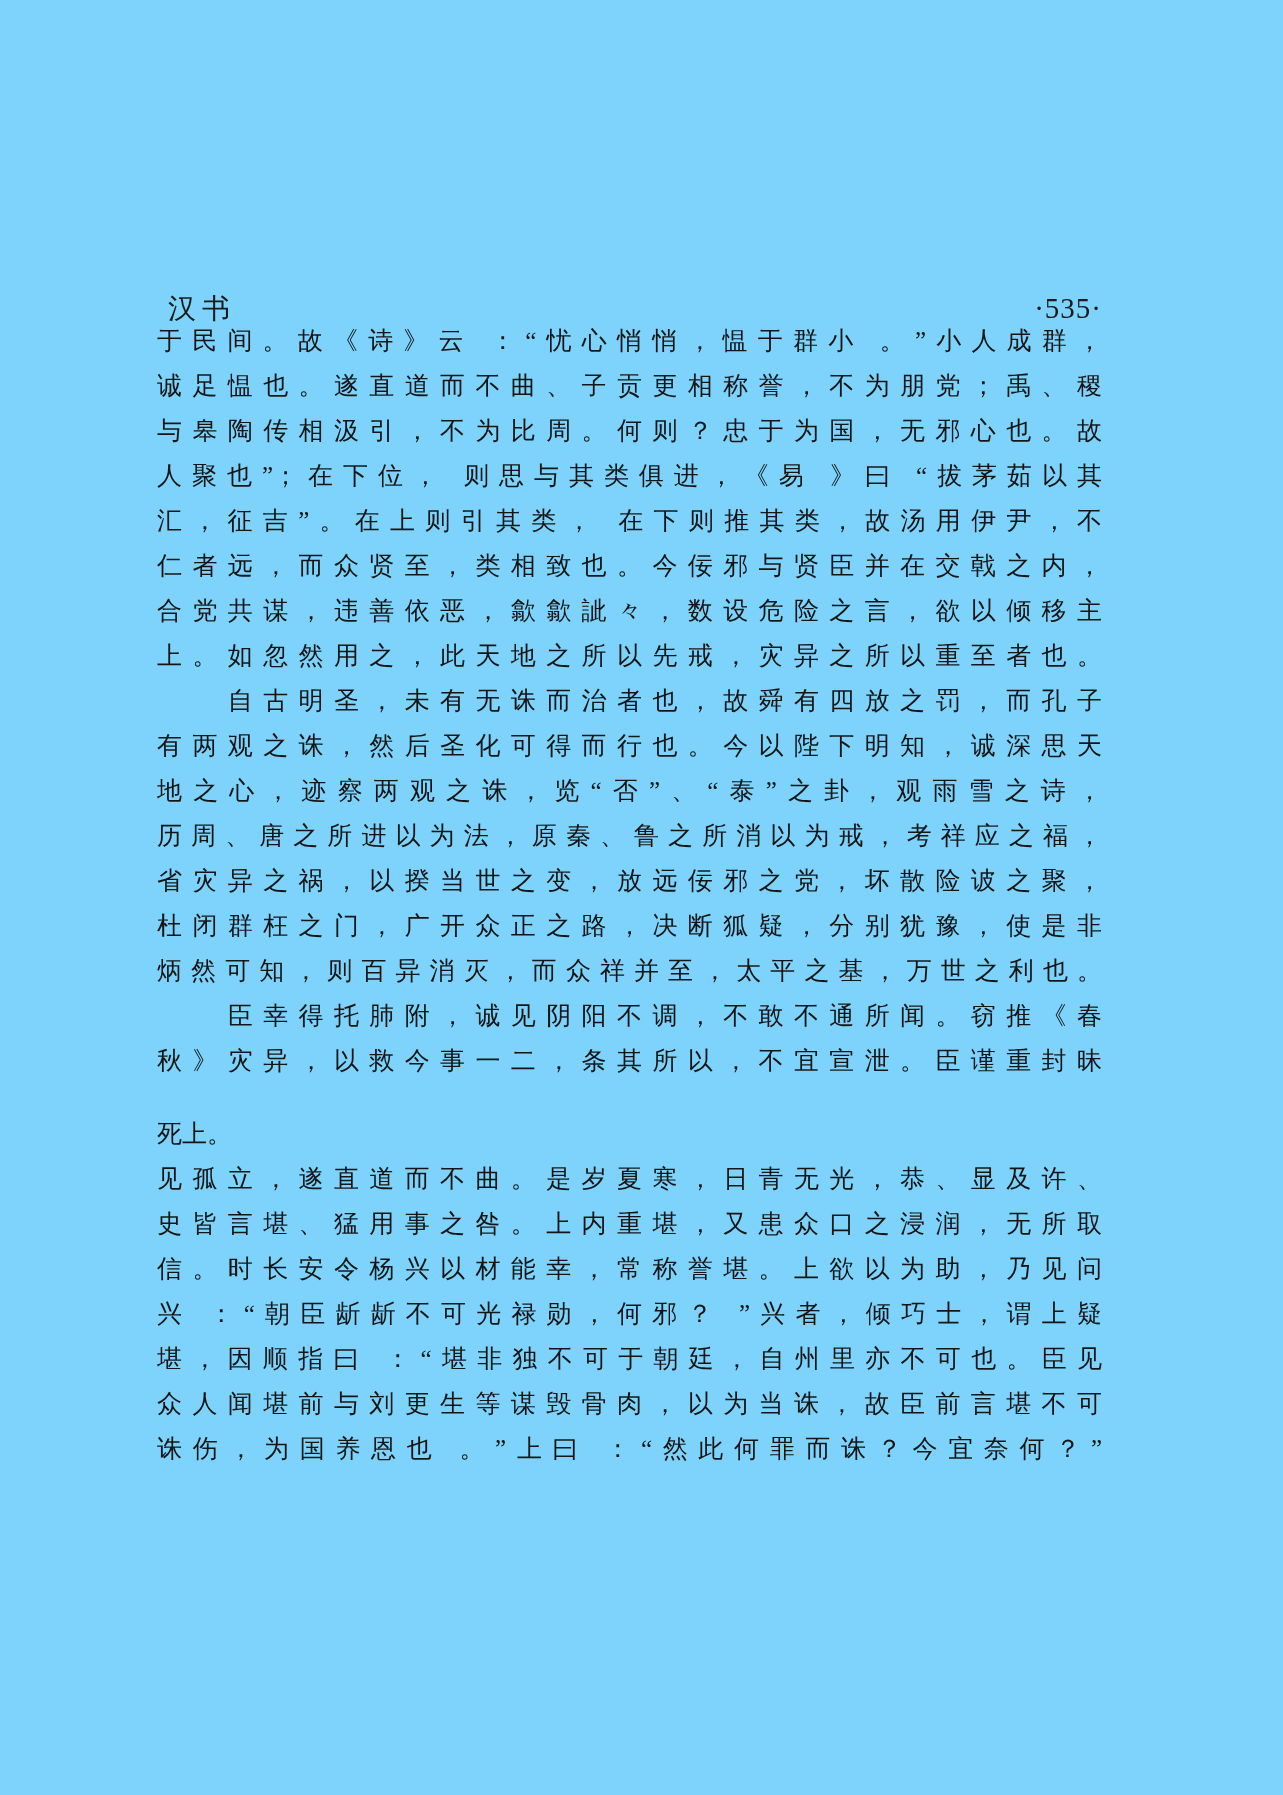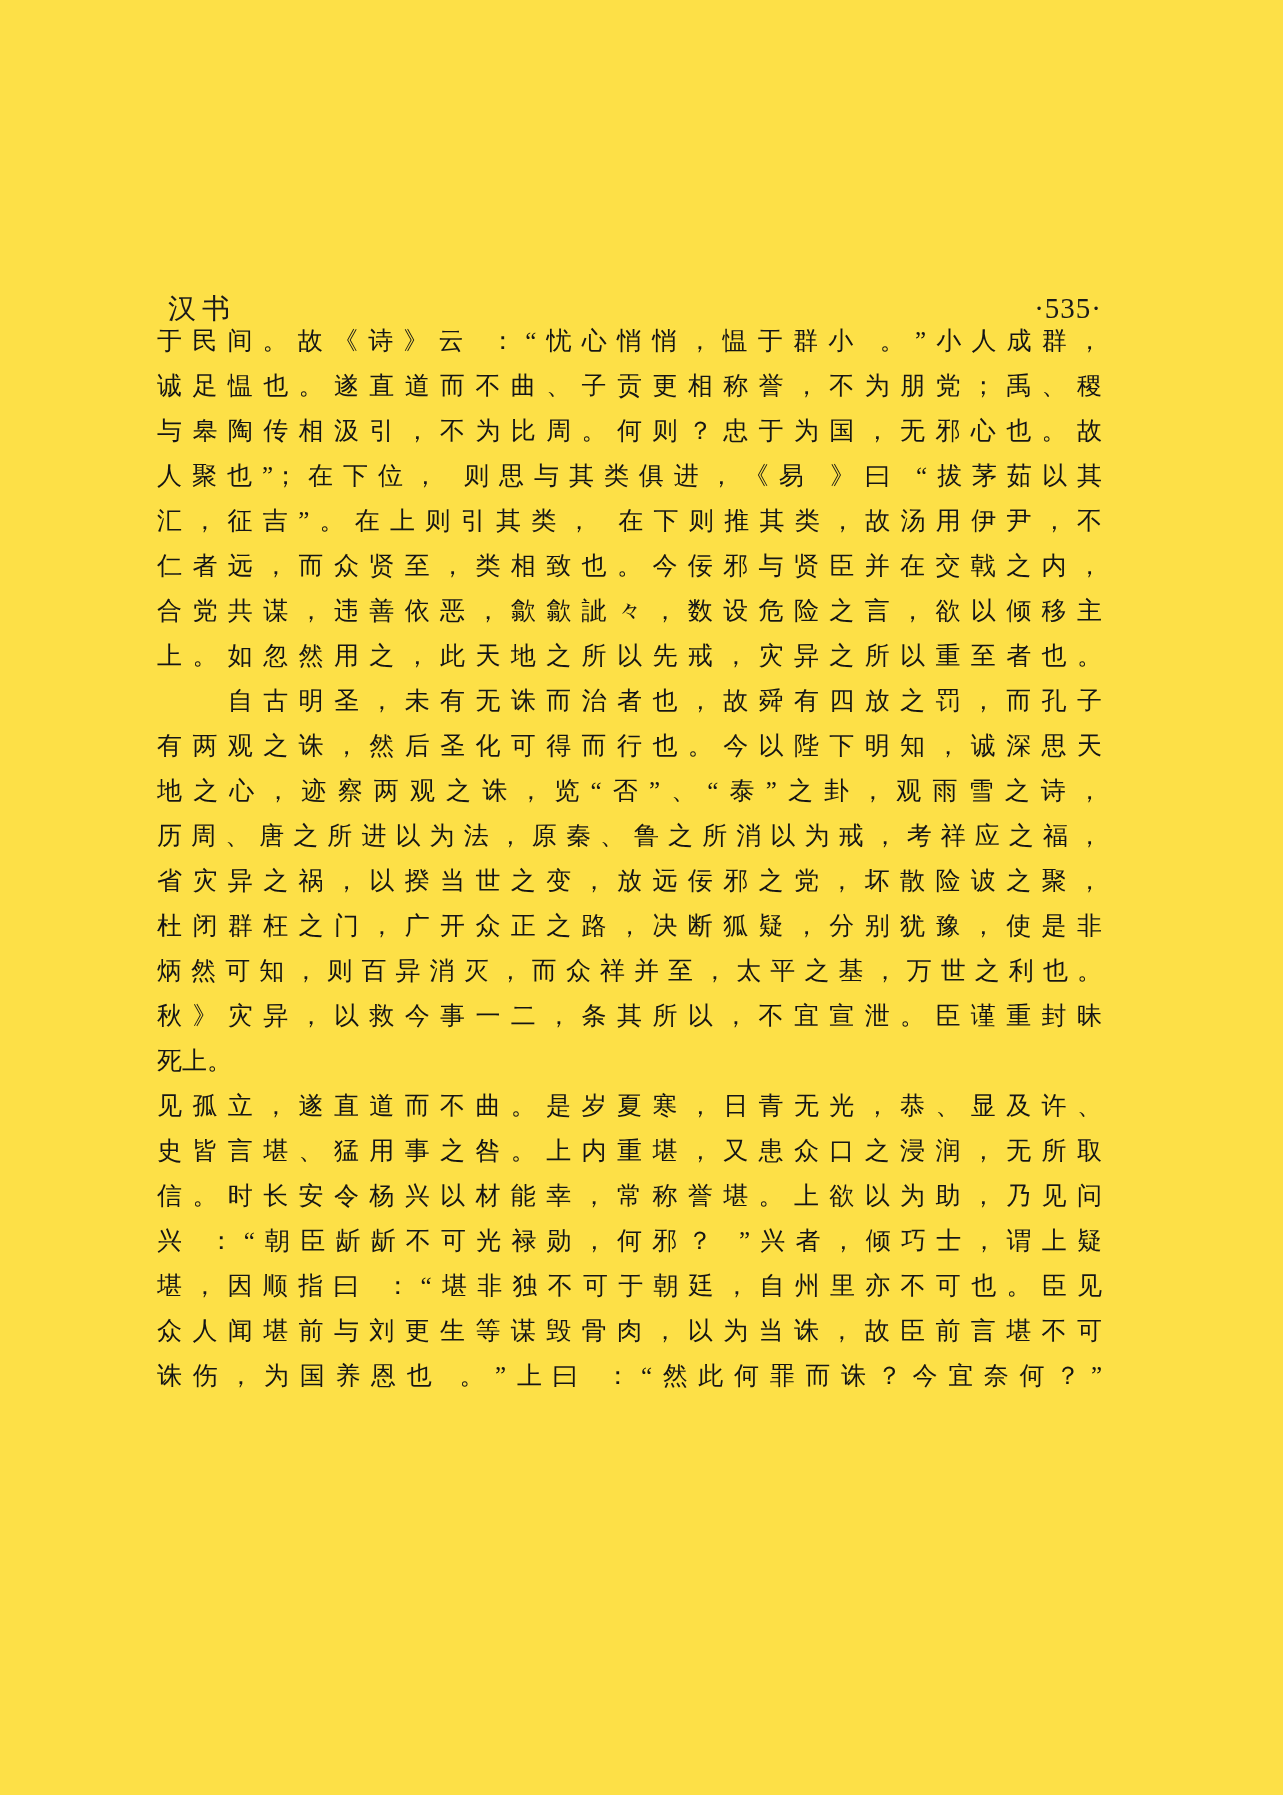--- a/index.html
+++ b/index.html
@@ -4,21 +4,21 @@
 <style>
   html, body {
     margin: 0;
     padding: 0;
     background: #ffffff;
   }
   .page {
     position: relative;
     width: 1283px;
     height: 1795px;
-    background: #fde047;
+    background: #7dd3fc;
     overflow: hidden;
     font-family: "Liberation Serif", "DejaVu Serif", serif;
     color: #151515;
   }
   .running-header {
     position: absolute;
     top: 252px;
     left: 168px;
     width: 934px;
     display: flex;
@@ -47,20 +47,21 @@
     line-height: 45px;
     height: 45px;
     white-space: nowrap;
     text-align: justify;
     text-align-last: justify;
     color: #151515;
   }
   .text-line.no-fill {
     text-align: center;
     text-align-last: left;
+    margin-top: 28px;
   }
 </style>
 </head>
 <body>
 
 <div class="page">
   <div class="running-header">
     <span class="book-title">汉书</span>
     <span class="page-number">·535·</span>
   </div>
@@ -74,20 +75,21 @@
       <div class="text-line">仁者远，而众贤至，类相致也。今佞邪与贤臣并在交戟之内，</div>
       <div class="text-line">合党共谋，违善依恶，歙歙訿々，数设危险之言，欲以倾移主</div>
       <div class="text-line">上。如忽然用之，此天地之所以先戒，灾异之所以重至者也。</div>
       <div class="text-line">　　自古明圣，未有无诛而治者也，故舜有四放之罚，而孔子</div>
       <div class="text-line">有两观之诛，然后圣化可得而行也。今以陛下明知，诚深思天</div>
       <div class="text-line">地之心，迹察两观之诛，览“否”、“泰”之卦，观雨雪之诗，</div>
       <div class="text-line">历周、唐之所进以为法，原秦、鲁之所消以为戒，考祥应之福，</div>
       <div class="text-line">省灾异之祸，以揆当世之变，放远佞邪之党，坏散险诐之聚，</div>
       <div class="text-line">杜闭群枉之门，广开众正之路，决断狐疑，分别犹豫，使是非</div>
       <div class="text-line">炳然可知，则百异消灭，而众祥并至，太平之基，万世之利也。</div>
+      <div class="text-line">　　臣幸得托肺附，诚见阴阳不调，不敢不通所闻。窃推《春</div>
       <div class="text-line">秋》灾异，以救今事一二，条其所以，不宜宣泄。臣谨重封昧</div>
       <div class="text-line no-fill">死上。</div>
       <div class="text-line">见孤立，遂直道而不曲。是岁夏寒，日青无光，恭、显及许、</div>
       <div class="text-line">史皆言堪、猛用事之咎。上内重堪，又患众口之浸润，无所取</div>
       <div class="text-line">信。时长安令杨兴以材能幸，常称誉堪。上欲以为助，乃见问</div>
       <div class="text-line">兴 ：“朝臣龂龂不可光禄勋，何邪？ ”兴者，倾巧士，谓上疑</div>
       <div class="text-line">堪，因顺指曰 ：“堪非独不可于朝廷，自州里亦不可也。臣见</div>
       <div class="text-line">众人闻堪前与刘更生等谋毁骨肉，以为当诛，故臣前言堪不可</div>
       <div class="text-line">诛伤，为国养恩也 。”上曰 ：“然此何罪而诛？今宜奈何？”</div>
     </div>

